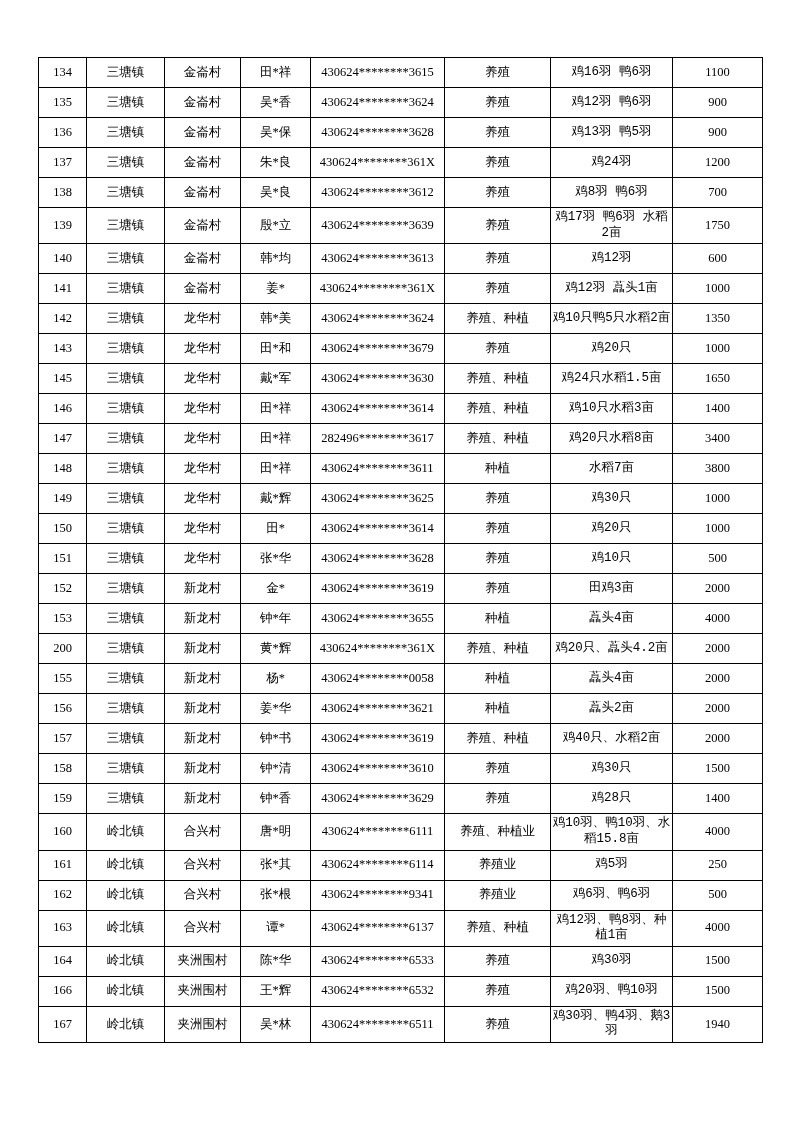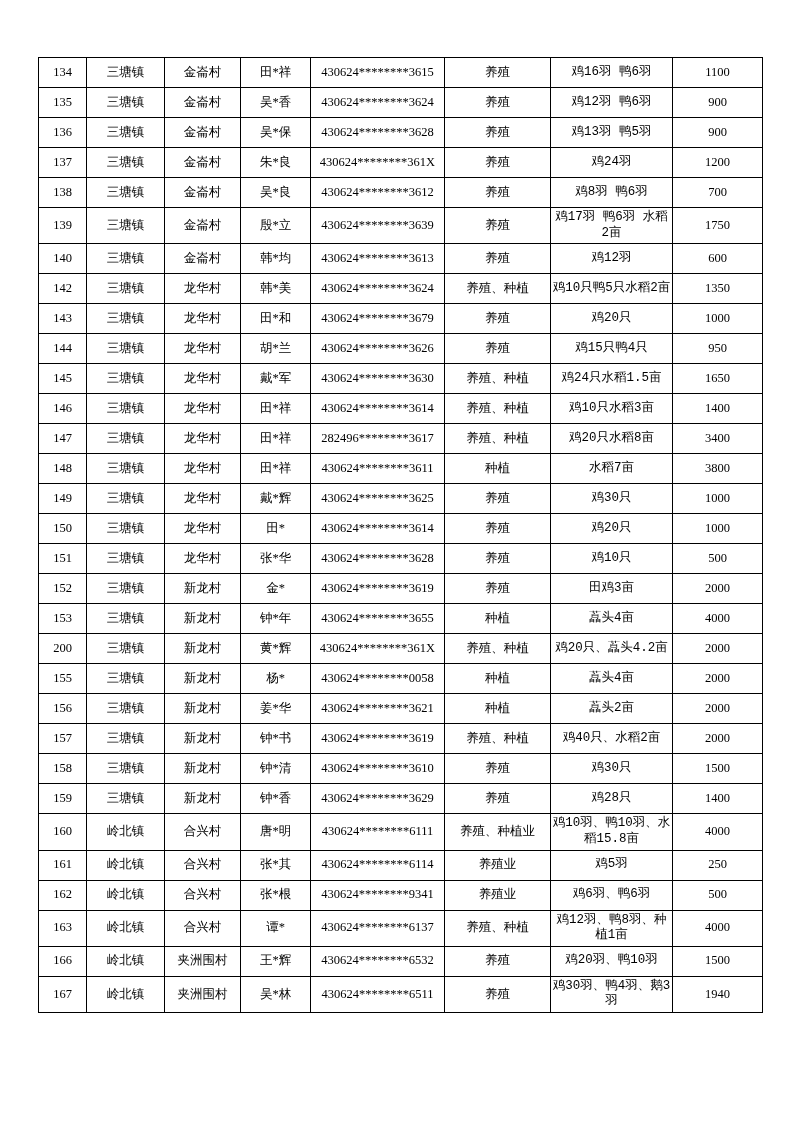--- a/index.html
+++ b/index.html
@@ -129,48 +129,48 @@
           <td class="c-no">140</td>
           <td class="c-town">三塘镇</td>
           <td class="c-village">金崙村</td>
           <td class="c-name">韩*均</td>
           <td class="c-id_number">430624********3613</td>
           <td class="c-type">养殖</td>
           <td class="c-scale">鸡12羽</td>
           <td class="c-amount">600</td>
         </tr>
         <tr>
+          <td class="c-no">141</td>
+          <td class="c-town">三塘镇</td>
+          <td class="c-village">金崙村</td>
+          <td class="c-name">姜*</td>
+          <td class="c-id_number">430624********361X</td>
+          <td class="c-type">养殖</td>
+          <td class="c-scale">鸡12羽  藠头1亩</td>
+          <td class="c-amount">1000</td>
+        </tr>
+        <tr>
           <td class="c-no">142</td>
           <td class="c-town">三塘镇</td>
           <td class="c-village">龙华村</td>
           <td class="c-name">韩*美</td>
           <td class="c-id_number">430624********3624</td>
           <td class="c-type">养殖、种植</td>
           <td class="c-scale">鸡10只鸭5只水稻2亩</td>
           <td class="c-amount">1350</td>
         </tr>
         <tr>
           <td class="c-no">143</td>
           <td class="c-town">三塘镇</td>
           <td class="c-village">龙华村</td>
           <td class="c-name">田*和</td>
           <td class="c-id_number">430624********3679</td>
           <td class="c-type">养殖</td>
           <td class="c-scale">鸡20只</td>
           <td class="c-amount">1000</td>
-        </tr>
-        <tr>
-          <td class="c-no">144</td>
-          <td class="c-town">三塘镇</td>
-          <td class="c-village">龙华村</td>
-          <td class="c-name">胡*兰</td>
-          <td class="c-id_number">430624********3626</td>
-          <td class="c-type">养殖</td>
-          <td class="c-scale">鸡15只鸭4只</td>
-          <td class="c-amount">950</td>
         </tr>
         <tr>
           <td class="c-no">145</td>
           <td class="c-town">三塘镇</td>
           <td class="c-village">龙华村</td>
           <td class="c-name">戴*军</td>
           <td class="c-id_number">430624********3630</td>
           <td class="c-type">养殖、种植</td>
           <td class="c-scale">鸡24只水稻1.5亩</td>
           <td class="c-amount">1650</td>
@@ -349,20 +349,30 @@
           <td class="c-no">163</td>
           <td class="c-town">岭北镇</td>
           <td class="c-village">合兴村</td>
           <td class="c-name">谭*</td>
           <td class="c-id_number">430624********6137</td>
           <td class="c-type">养殖、种植</td>
           <td class="c-scale">鸡12羽、鸭8羽、种植1亩</td>
           <td class="c-amount">4000</td>
         </tr>
         <tr>
+          <td class="c-no">164</td>
+          <td class="c-town">岭北镇</td>
+          <td class="c-village">夹洲围村</td>
+          <td class="c-name">陈*华</td>
+          <td class="c-id_number">430624********6533</td>
+          <td class="c-type">养殖</td>
+          <td class="c-scale">鸡30羽</td>
+          <td class="c-amount">1500</td>
+        </tr>
+        <tr>
           <td class="c-no">166</td>
           <td class="c-town">岭北镇</td>
           <td class="c-village">夹洲围村</td>
           <td class="c-name">王*辉</td>
           <td class="c-id_number">430624********6532</td>
           <td class="c-type">养殖</td>
           <td class="c-scale">鸡20羽、鸭10羽</td>
           <td class="c-amount">1500</td>
         </tr>
         <tr>

